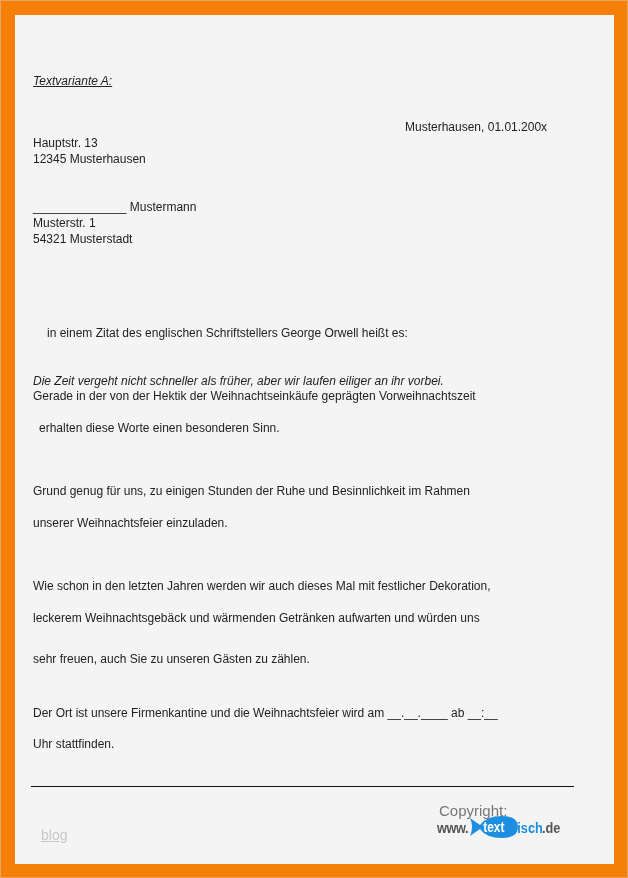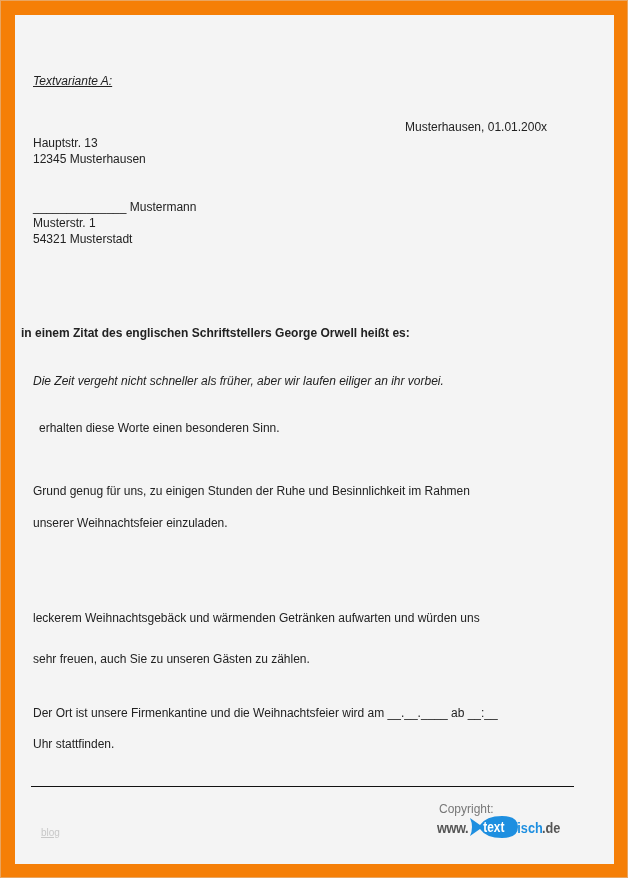--- a/index.html
+++ b/index.html
@@ -17,22 +17,22 @@
       position: absolute; left: 14px; top: 14px; width: 599px; height: 849px;
       background: #f4f4f4;
     }
     .t { position: absolute; font-size: 12px; line-height: 16px; white-space: nowrap; color: #222; }
     .heading { font-style: italic; text-decoration: underline; }
     .italic { font-style: italic; margin-top: 16px; }
     .rule {
       position: absolute; left: 16px; top: 771px; width: 543px; height: 0;
       border-top: 1.3px solid #111;
     }
-    .watermark { position: absolute; left: 26px; top: 812px; font-size: 10px; color: #c8c8c8; text-decoration: underline; }
-    .copyright { position: absolute; left: 424px; top: 787px; font-size: 12px; color: #777; }
+    .watermark { position: absolute; left: 26px; top: 812px; font-size: 14px; color: #c8c8c8; text-decoration: underline; }
+    .copyright { position: absolute; left: 424px; top: 787px; font-size: 15px; color: #777; }
     .logo {
       position: absolute; left: 422px; top: 801px; height: 22px;
       display: flex; align-items: center;
       font-family: "Liberation Sans", sans-serif; font-weight: bold; font-size: 15px;
     }
     .logo .www { color: #555; letter-spacing: -0.5px; transform: scaleX(0.85); transform-origin: left; display: inline-block; margin-right: -6px; }
     .logo .fish { position: relative; display: inline-flex; align-items: center; height: 22px; margin: 0 2px; }
     .logo .fish svg { position: absolute; left: 0; top: 0; }
     .logo .fish span { position: relative; color: #fff; padding-left: 12px; padding-right: 4px; font-size: 14px; transform: scaleX(0.85); display: inline-block; }
     .logo .fisch { color: #1e8fe0; transform: scaleX(0.85); display: inline-block; transform-origin: left; margin-right: -6px; }
@@ -49,27 +49,29 @@
     <div class="t" style="left:18px; top:120px;">Hauptstr. 13</div>
     <div class="t" style="left:18px; top:136px;">12345 Musterhausen</div>
 
     <div class="t" style="left:390px; top:104px;">Musterhausen, 01.01.200x</div>
 
     <div class="t" style="left:18px; top:184px;">______________ Mustermann</div>
     <div class="t" style="left:18px; top:200px;">Musterstr. 1</div>
     <div class="t" style="left:18px; top:216px;">54321 Musterstadt</div>
 
 
-    <div class="t" style="left:6px; top:310px;font-weight:bold;">in einem Zitat des englischen Schriftstellers George Orwell heißt es:</div>
+    <div class="t" style="left:32px; top:310px;">in einem Zitat des englischen Schriftstellers George Orwell heißt es:</div>
     <div class="t italic" style="left:18px; top:342px;">Die Zeit vergeht nicht schneller als früher, aber wir laufen eiliger an ihr vorbei.</div>
+    <div class="t" style="left:18px; top:373px;">Gerade in der von der Hektik der Weihnachtseinkäufe geprägten Vorweihnachtszeit</div>
     <div class="t" style="left:24px; top:405px;">erhalten diese Worte einen besonderen Sinn.</div>
 
     <div class="t" style="left:18px; top:468px;">Grund genug für uns, zu einigen Stunden der Ruhe und Besinnlichkeit im Rahmen</div>
     <div class="t" style="left:18px; top:500px;">unserer Weihnachtsfeier einzuladen.</div>
 
+    <div class="t" style="left:18px; top:563px;">Wie schon in den letzten Jahren werden wir auch dieses Mal mit festlicher Dekoration,</div>
     <div class="t" style="left:18px; top:595px;">leckerem Weihnachtsgebäck und wärmenden Getränken aufwarten und würden uns</div>
     <div class="t" style="left:18px; top:636px;">sehr freuen, auch Sie zu unseren Gästen zu zählen.</div>
 
     <div class="t" style="left:18px; top:690px;">Der Ort ist unsere Firmenkantine und die Weihnachtsfeier wird am __.__.____ ab __:__</div>
     <div class="t" style="left:18px; top:721px;">Uhr stattfinden.</div>
 
     <div class="rule"></div>
 
     <div class="watermark">blog</div>
 

